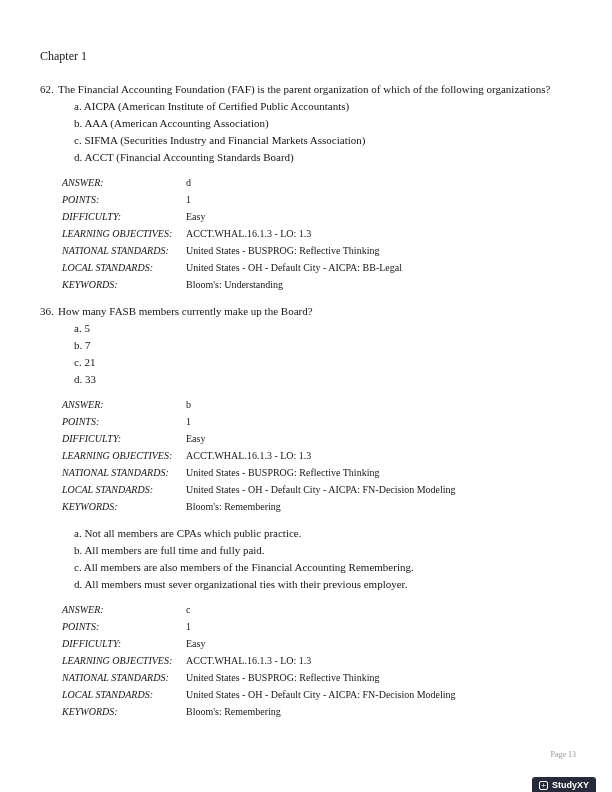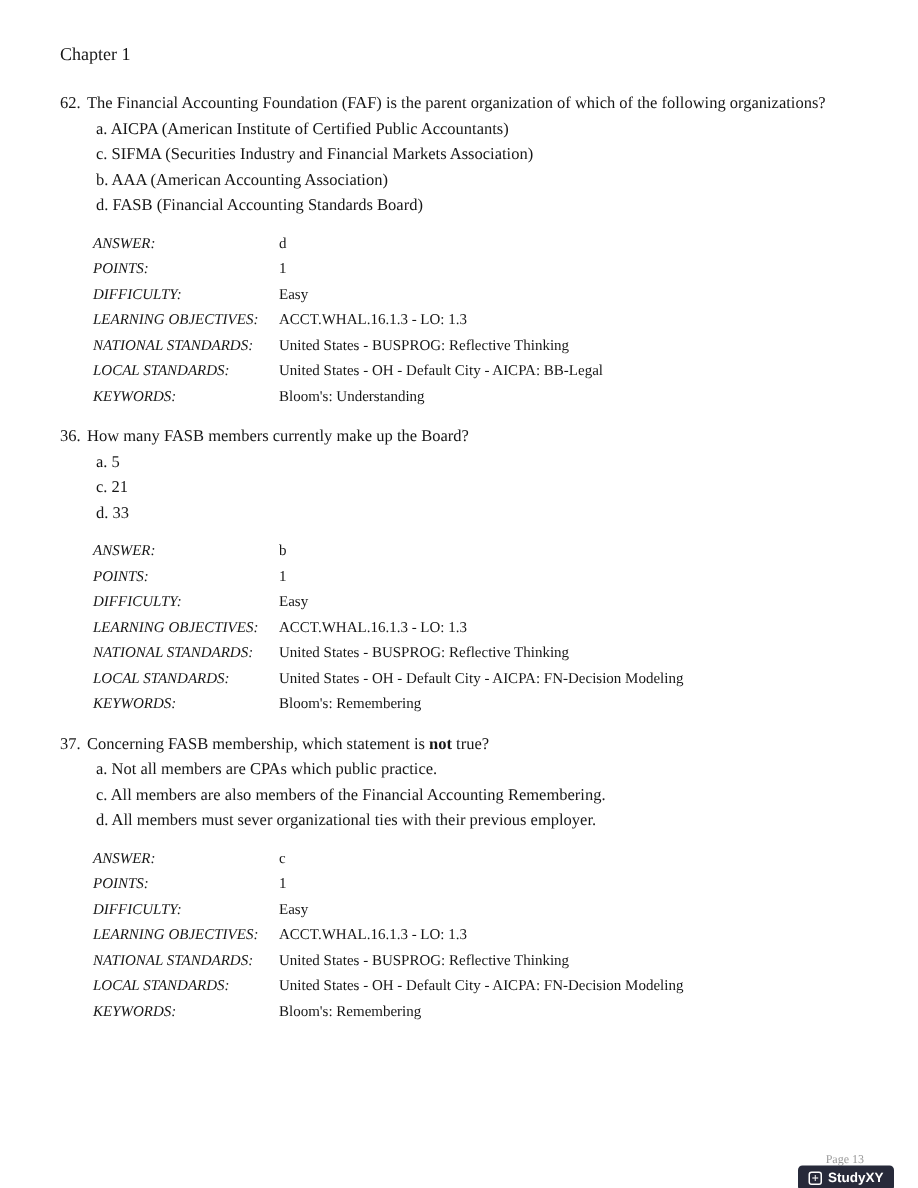--- a/index.html
+++ b/index.html
@@ -7,38 +7,38 @@
 
   .page {
     position: relative;
     width: 612px;
     height: 792px;
     background: #ffffff;
     color: #161616;
     font-family: "Liberation Serif", serif;
     font-size: 11px;
     line-height: 17px;
-    padding: 28px 36px 0 40px;
+    padding: 48px 36px 0 40px;
     overflow: hidden;
   }
 
   .chapter-title {
     font-size: 12px;
     margin-bottom: 16px;
   }
 
   .question { margin-bottom: 10px; }
 
   .q-head { display: flex; }
   .q-num { flex: 0 0 18px; }
   .q-body { flex: 1; }
 
   .qbold { font-weight: bold; }
 
-  .options { margin-left: 24px; }
+  .options { margin-left: 34px; }
   .option { line-height: 17px; }
 
   .meta-table {
     margin: 8px 0 0 22px;
     border-collapse: collapse;
   }
   .meta-table td {
     padding: 0;
     line-height: 17px;
     vertical-align: top;
@@ -48,21 +48,21 @@
     font-style: italic;
     white-space: nowrap;
     min-width: 124px;
     padding-right: 6px;
   }
   td.meta-value { white-space: nowrap; }
 
   .page-number {
     position: absolute;
     right: 36px;
-    bottom: 11px;
+    bottom: 29px;
     font-size: 8px;
     color: #9a9a9a;
     z-index: 1;
   }
 
   .brand-badge {
     position: absolute;
     right: 16px;
     bottom: -2px;
     height: 17px;
@@ -99,23 +99,23 @@
 
   <div class="chapter-title">Chapter 1</div>
 
   <div class="question">
     <div class="q-head">
       <span class="q-num">62.</span>
       <span class="q-body"><span>The Financial Accounting Foundation (FAF) is the parent organization of which of the following organizations?</span><span class="qbold"></span><span></span></span>
     </div>
     <div class="options">
       <div class="option">a. AICPA (American Institute of Certified Public Accountants)</div>
+      <div class="option">b. AAA (American Accounting Association)</div>
       <div class="option">c. SIFMA (Securities Industry and Financial Markets Association)</div>
-      <div class="option">b. AAA (American Accounting Association)</div>
-      <div class="option">d. FASB (Financial Accounting Standards Board)</div>
+      <div class="option">d. ACCT (Financial Accounting Standards Board)</div>
     </div>
     <table class="meta-table">
       <tbody>
           <tr>
             <td class="meta-label">ANSWER:</td>
             <td class="meta-value">d</td>
           </tr>
       <tr>
             <td class="meta-label">POINTS:</td>
             <td class="meta-value">1</td>
@@ -144,20 +144,21 @@
       </table>
   </div>
 
   <div class="question">
     <div class="q-head">
       <span class="q-num">36.</span>
       <span class="q-body"><span>How many FASB members currently make up the Board?</span><span class="qbold"></span><span></span></span>
     </div>
     <div class="options">
       <div class="option">a. 5</div>
+      <div class="option">b. 7</div>
       <div class="option">c. 21</div>
       <div class="option">d. 33</div>
     </div>
     <table class="meta-table">
       <tbody>
           <tr>
             <td class="meta-label">ANSWER:</td>
             <td class="meta-value">b</td>
           </tr>
       <tr>
@@ -182,26 +183,23 @@
           </tr>
       <tr>
             <td class="meta-label">KEYWORDS:</td>
             <td class="meta-value">Bloom's: Remembering</td>
           </tr>
     </tbody>
       </table>
   </div>
 
   <div class="question">
-    <div class="q-head">
-      <span class="q-num">37.</span>
-      <span class="q-body"><span>Concerning FASB membership, which statement is </span><span class="qbold">not</span><span> true?</span></span>
-    </div>
     <div class="options">
       <div class="option">a. Not all members are CPAs which public practice.</div>
+      <div class="option">b. All members are full time and fully paid.</div>
       <div class="option">c. All members are also members of the Financial Accounting Remembering.</div>
       <div class="option">d. All members must sever organizational ties with their previous employer.</div>
     </div>
     <table class="meta-table">
       <tbody>
           <tr>
             <td class="meta-label">ANSWER:</td>
             <td class="meta-value">c</td>
           </tr>
       <tr>

